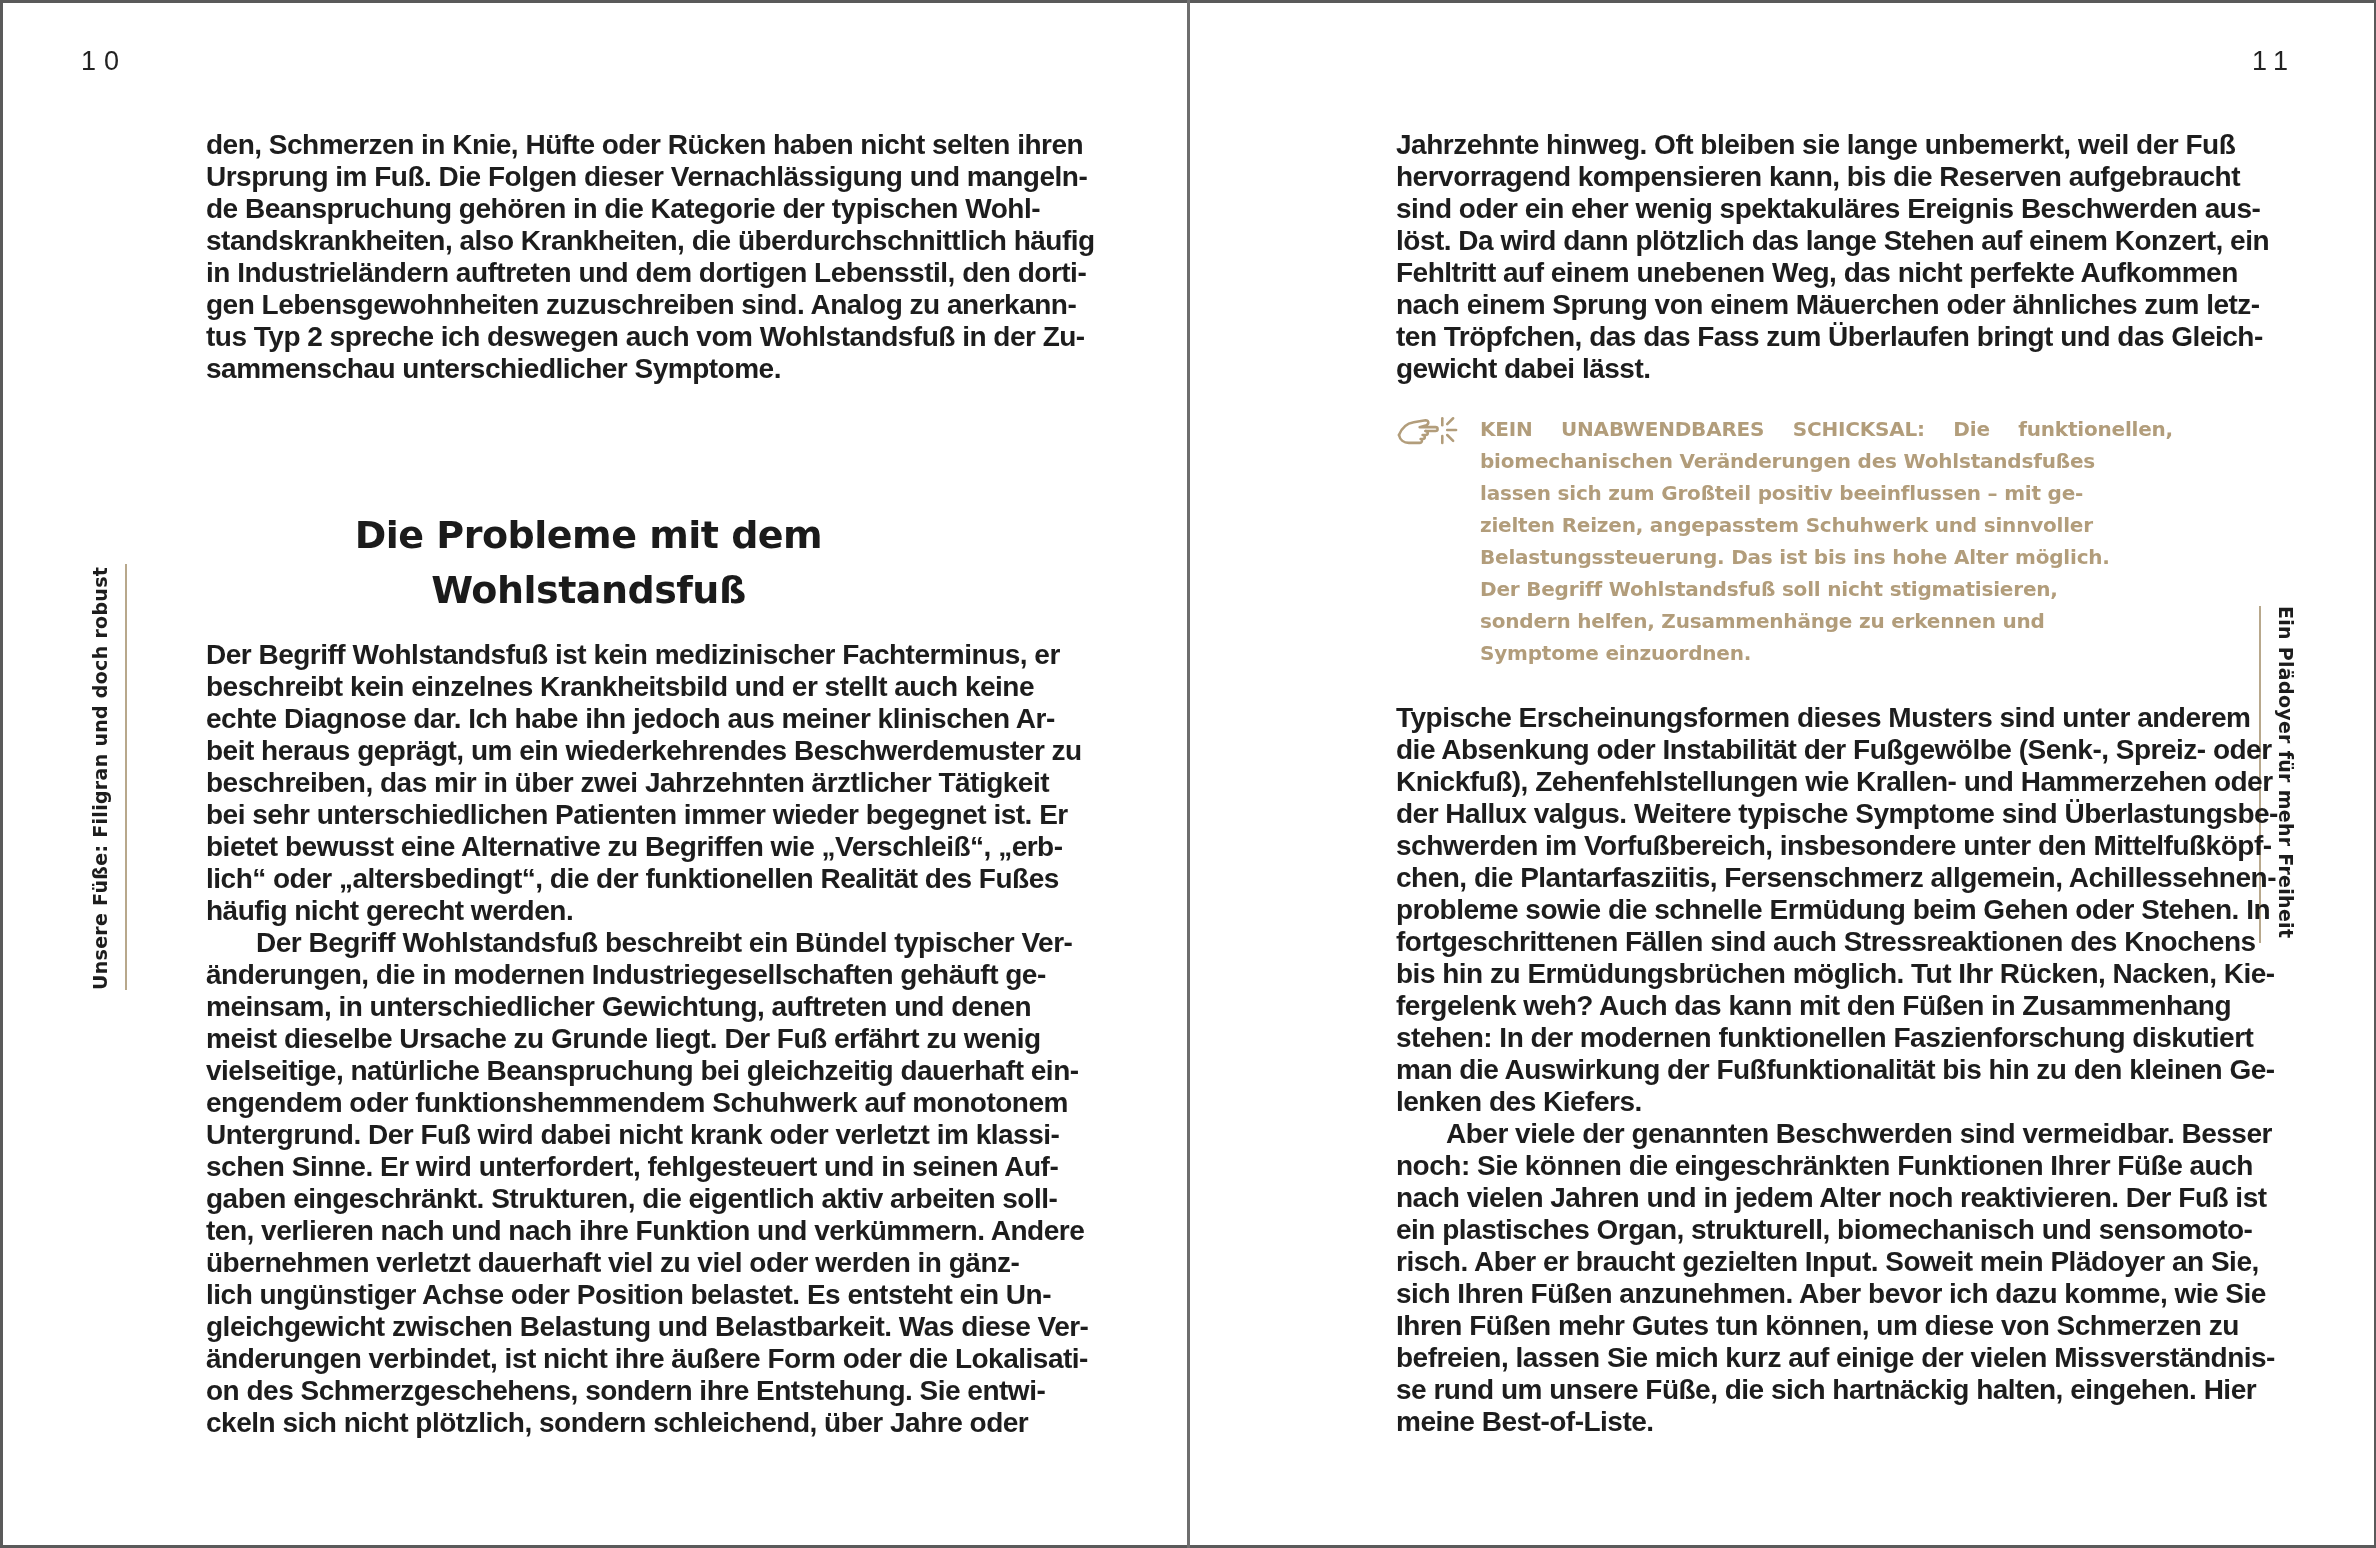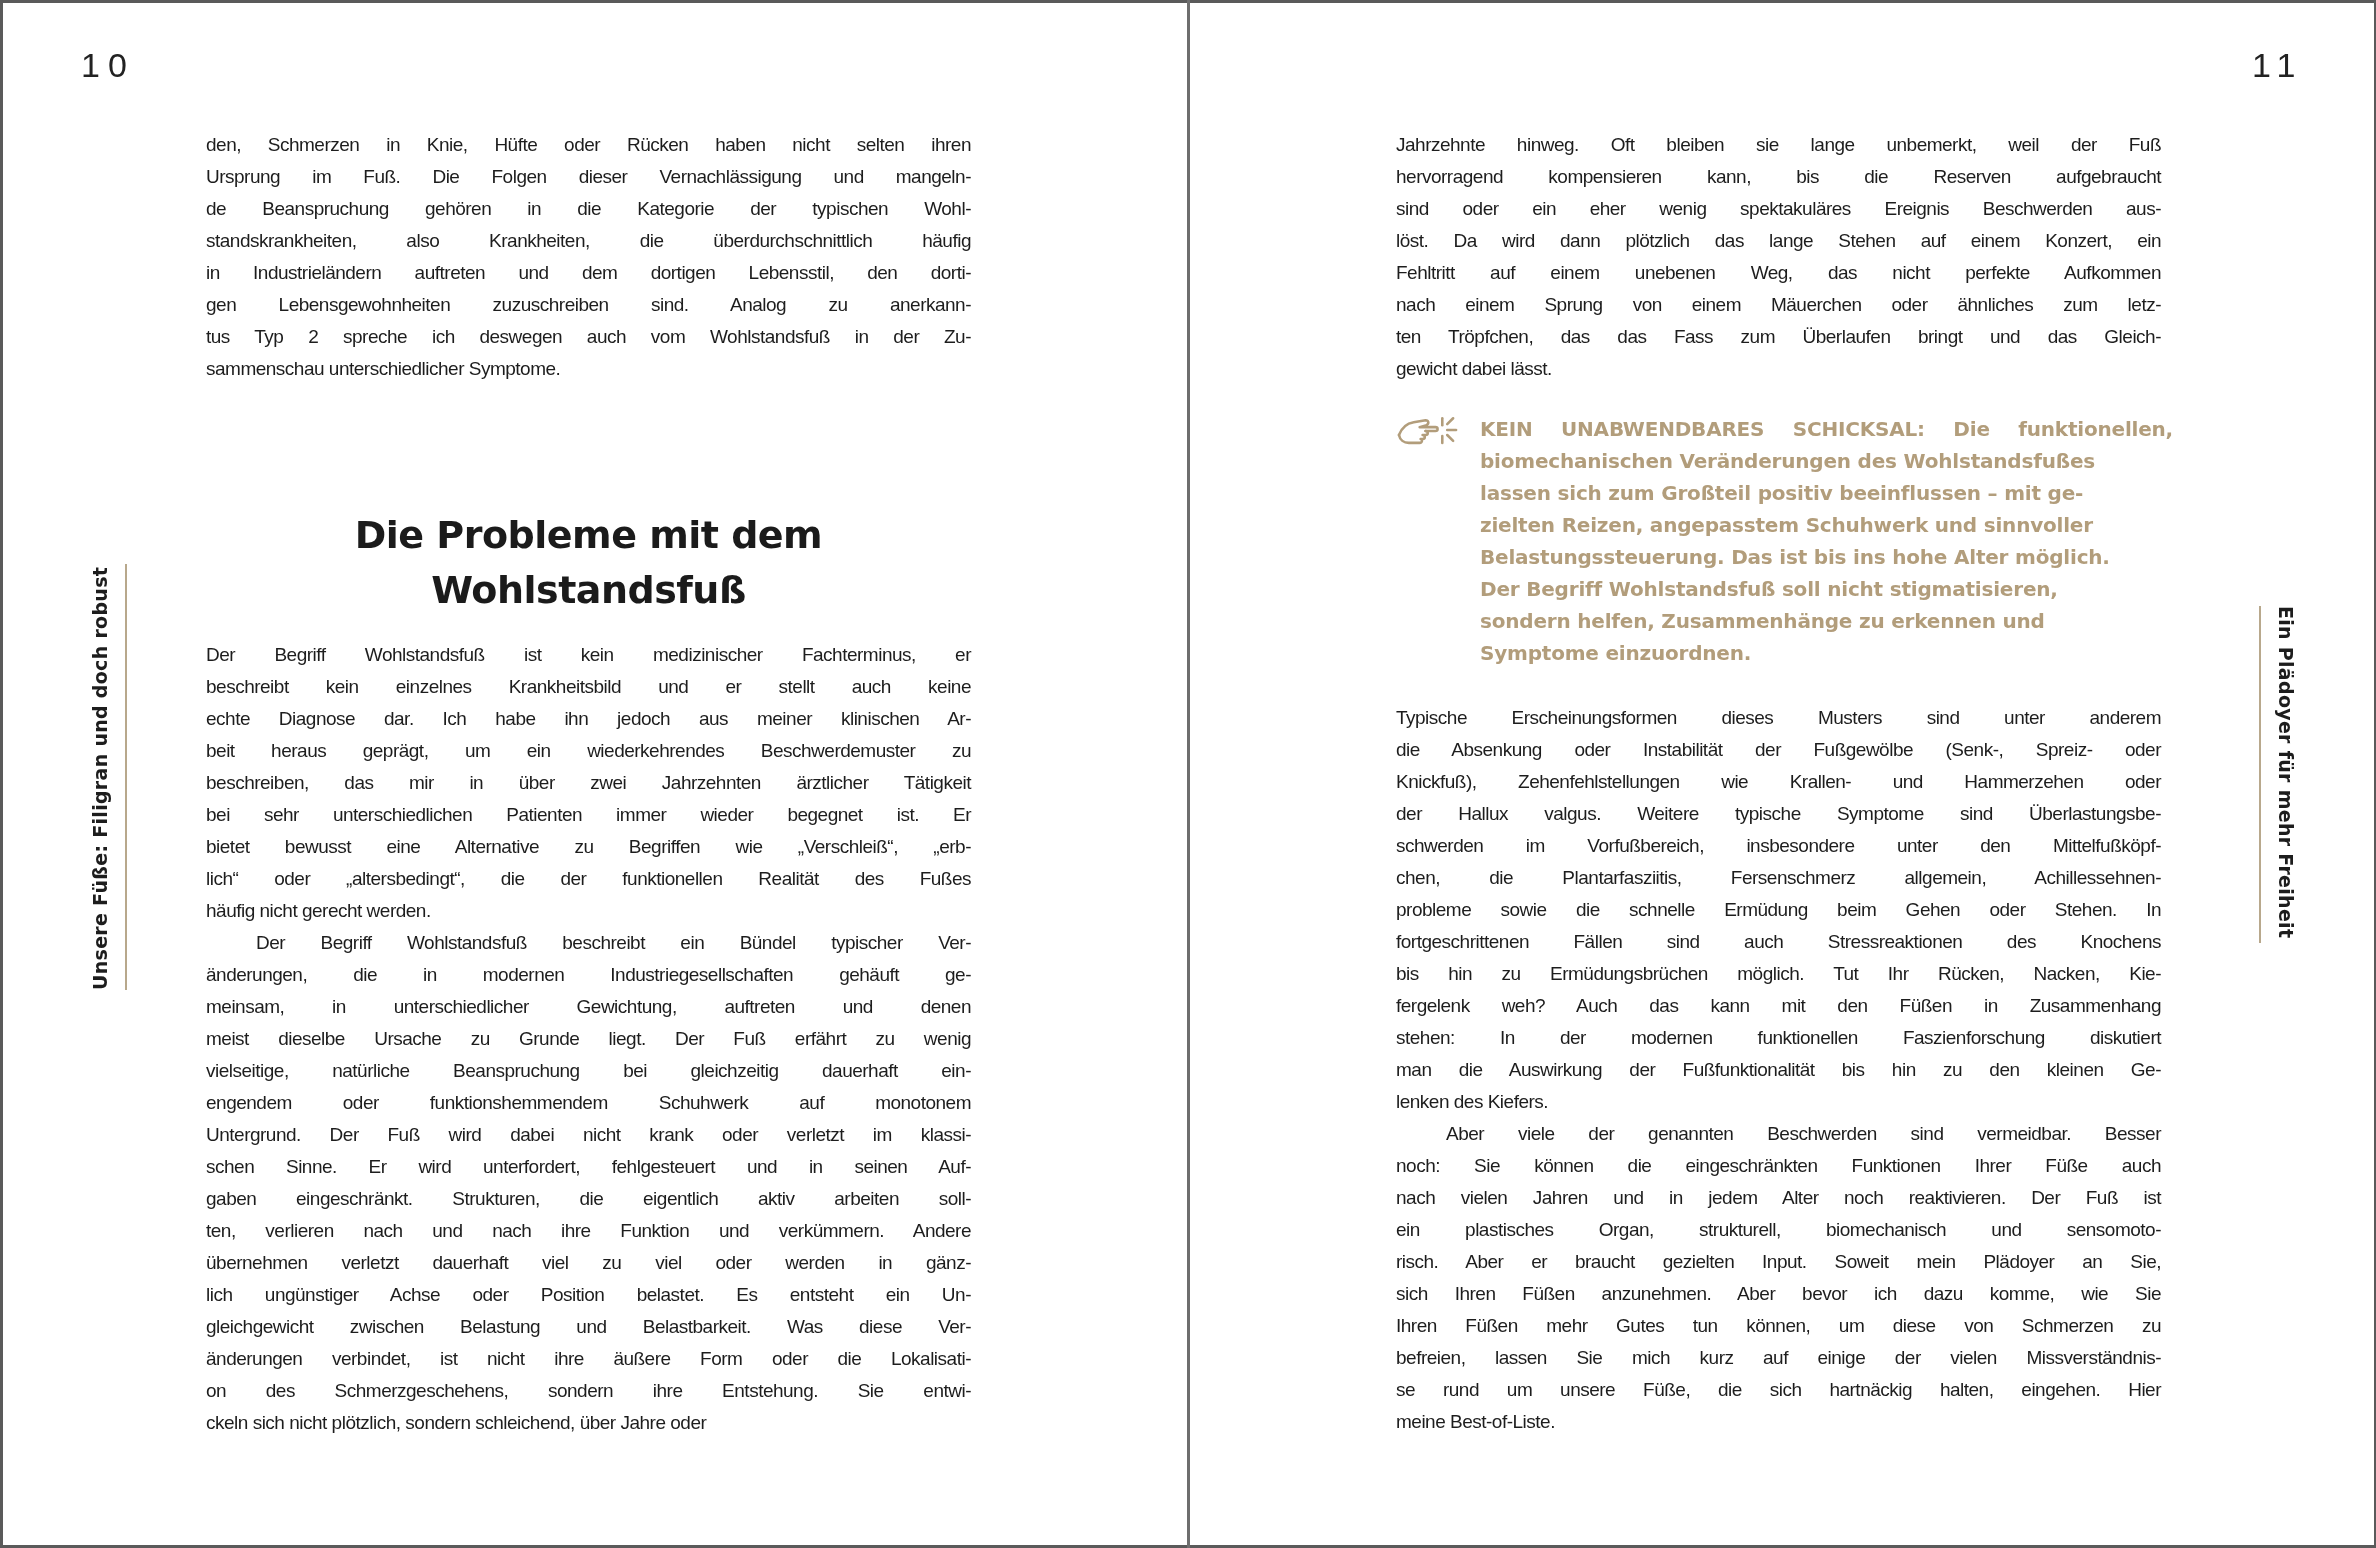--- a/index.html
+++ b/index.html
@@ -7,28 +7,29 @@
     .spread {
       position: absolute; left: 0; top: 0; width: 2376px; height: 1548px;
       box-sizing: border-box; border: 3px solid #5a5a5a; border-right-width: 2px; background: #fff;
     }
     .gutter { position: absolute; left: 1187px; top: 0; width: 3px; height: 1548px; background: #6e6e6e; }
     .page { position: absolute; top: 0; height: 1548px; }
     .page-left { left: 0; width: 1187px; }
     .page-right { left: 1190px; width: 1186px; }
     .folio {
       position: absolute; top: 46px; font-family: "Liberation Sans", sans-serif;
-      font-size: 34px; color: #222; letter-spacing: 8px; font-weight: 300;
+      font-size: 27px; color: #222; letter-spacing: 8px; font-weight: 300;
     }
     .folio-left { left: 81px; }
     .folio-right { left: 1062px; }
     .text-col {
       position: absolute; width: 765px;
-      font-family: "Liberation Sans", sans-serif; font-size: 19px; color: #1d1d1d;
+      font-family: "Liberation Sans", sans-serif; font-size: 28px; color: #1d1d1d;
       letter-spacing: -0.5px;
+      font-weight: bold;
     }
     .col-left { left: 206px; }
     .col-right { left: 206px; }
     .line { display: block; height: 32px; line-height: 32px; text-align: justify; text-align-last: justify; white-space: nowrap; }
     .line.last { text-align-last: left; }
     .line.indent { text-indent: 50px; }
     .heading {
       position: absolute; left: 206px; width: 765px; text-align: center;
       font-family: "DejaVu Sans", sans-serif; font-weight: bold; font-size: 38px; line-height: 55px;
       color: #1b1b1b; letter-spacing: -0.5px;

